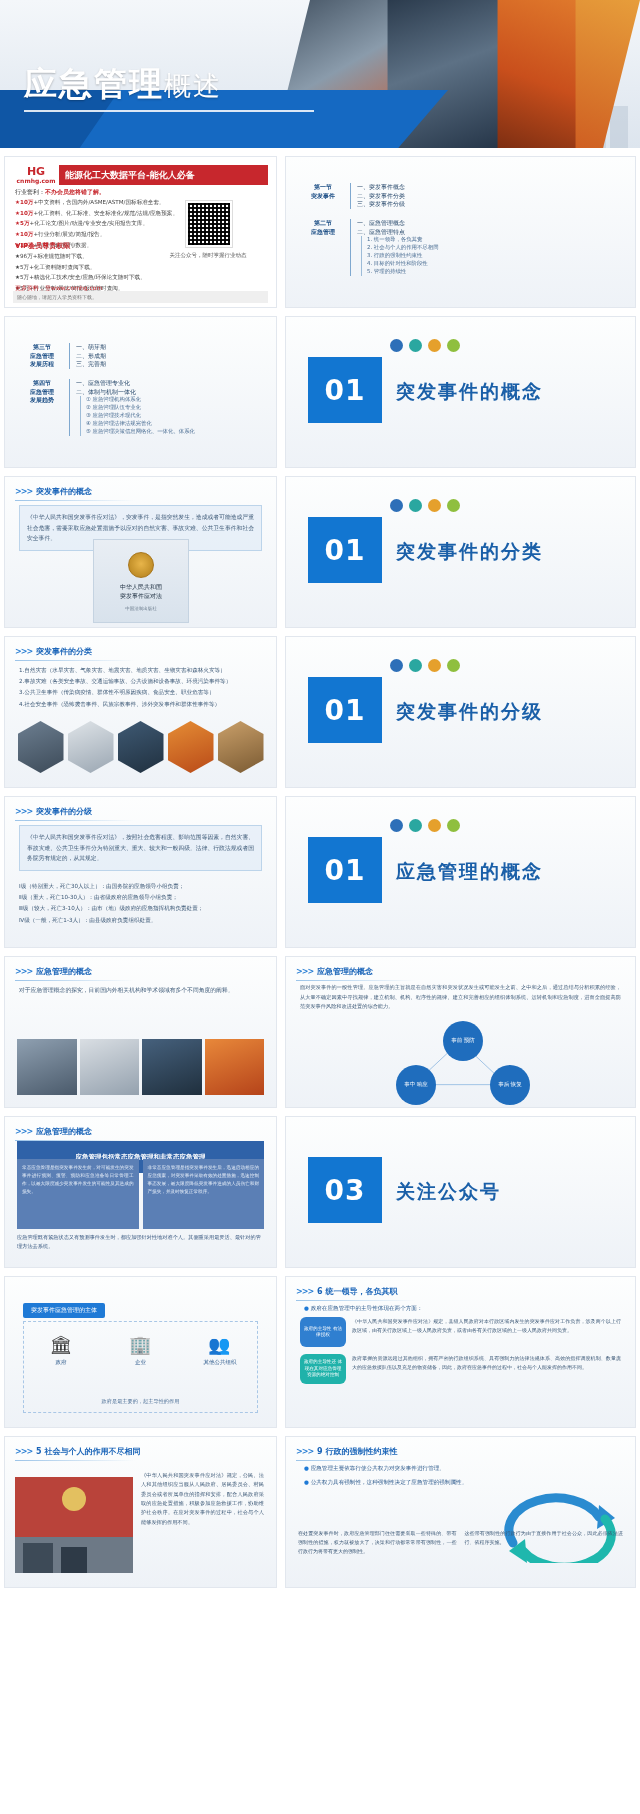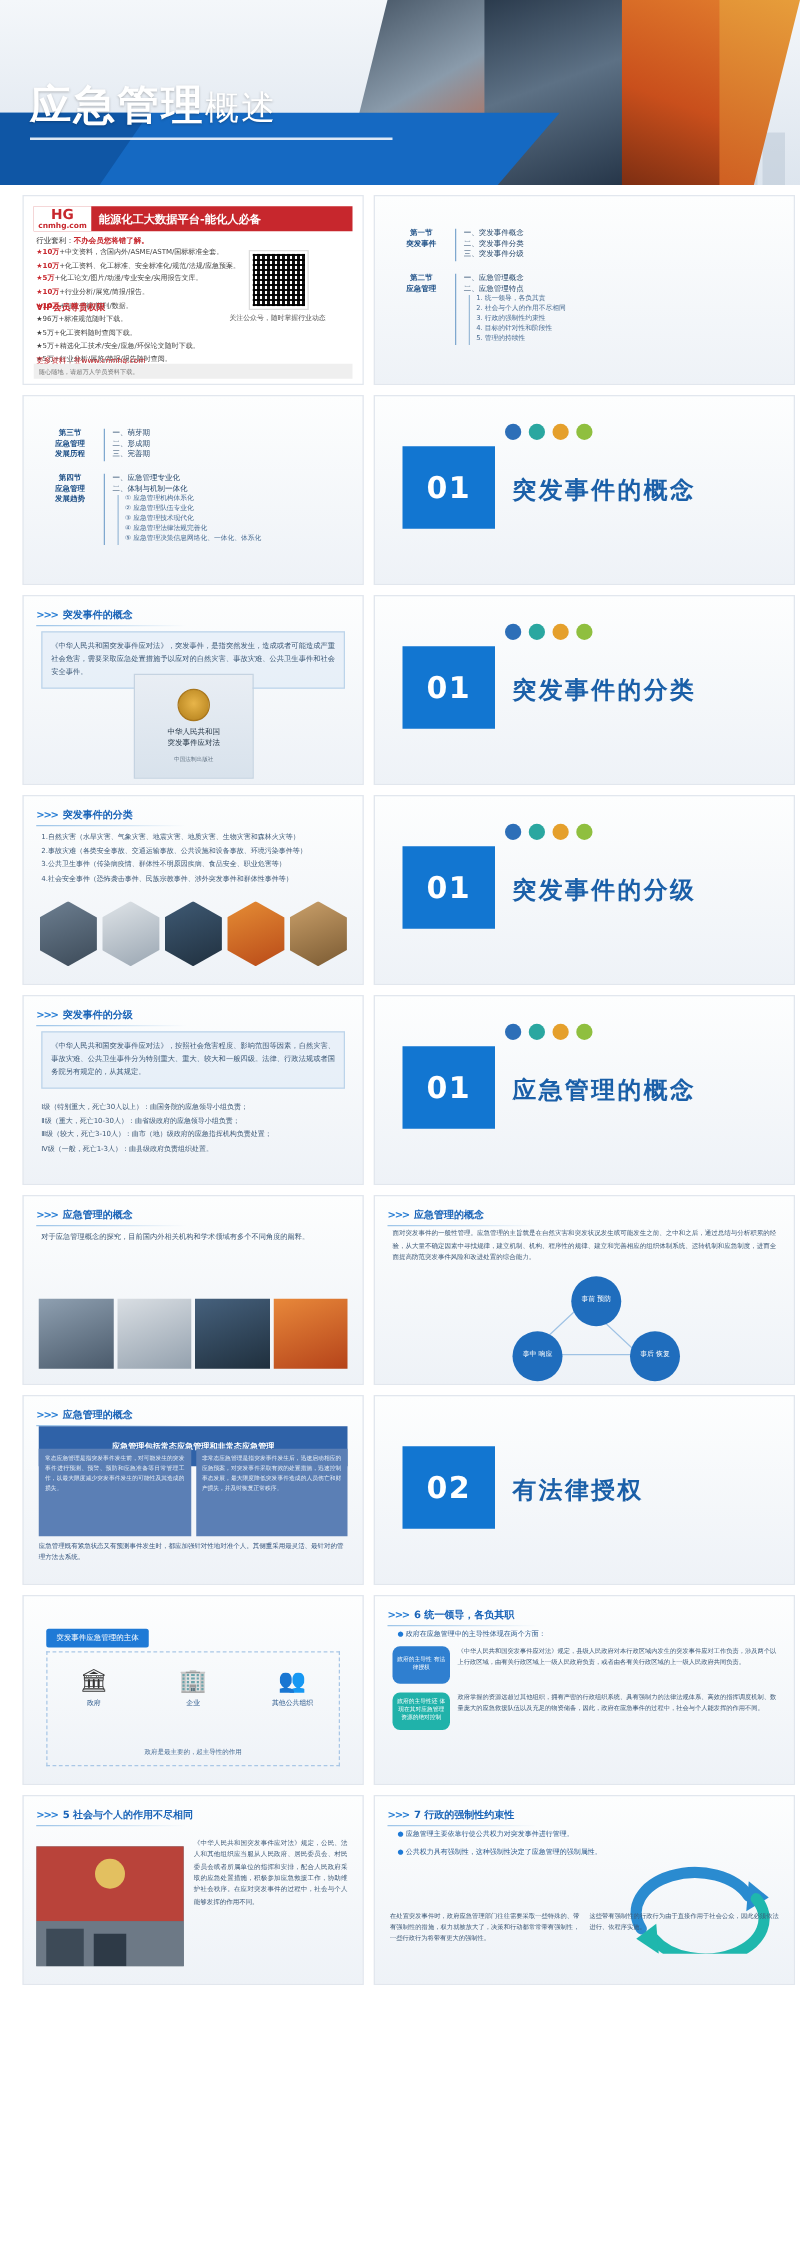--- a/index.html
+++ b/index.html
@@ -60,21 +60,20 @@
     position: absolute; left: 24px; top: 110px; width: 290px; height: 2px;
     background: rgba(255,255,255,.85);
   }
 
   
   .grid {
     display: grid;
     grid-template-columns: 273px 1fr;
     gap: 8px 8px;
     padding: 8px 4px 10px 4px;
-    margin-left: 14px;
   }
   .slide {
     position: relative;
     height: 152px;
     background: #f1f4f8;
     border: 1px solid #e2e7ee;
     overflow: hidden;
   }
   .slide.right { height: 152px; }
   .slide .bgmap {
@@ -89,21 +88,21 @@
     font-size: 8px; color: #1a64b8; font-weight: bold;
   }
   .sh .chev { color: #2a7fd4; font-size: 8px; letter-spacing: -1px; }
   .sh .bar { position: absolute; left: 0; top: 14px; width: 120px; height: 1px; background: linear-gradient(to right,#9cc4e8,rgba(255,255,255,0)); }
 
   
   .numslide { background: #eef2f7; }
   .numbox {
     position: absolute; left: 22px; top: 40px; width: 74px; height: 66px;
     background: #1276d1; color: #fff;
-    font-size: 24px; font-weight: bold;
+    font-size: 28px; font-weight: bold;
     display: flex; align-items: center; justify-content: center;
     letter-spacing: 1px;
   }
   .numtitle {
     position: absolute; left: 110px; top: 62px;
     font-size: 19px; font-weight: bold; color: #1a5fa8; letter-spacing: 2px;
   }
   .dotsrow { position: absolute; left: 104px; top: 22px; display: flex; gap: 6px; }
   .dotsrow i {
     width: 13px; height: 13px; border-radius: 50%; display: block;
@@ -610,22 +609,22 @@
       <div class="cmp-title">应急管理包括常态应急管理和非常态应急管理</div>
       <div class="cmp-body">
         <div class="cmp-col">常态应急管理是指突发事件发生前，对可能发生的突发事件进行预测、预警、预防和应急准备等日常管理工作，以最大限度减少突发事件发生的可能性及其造成的损失。</div>
         <div class="cmp-col">非常态应急管理是指突发事件发生后，迅速启动相应的应急预案，对突发事件采取有效的处置措施，迅速控制事态发展，最大限度降低突发事件造成的人员伤亡和财产损失，并及时恢复正常秩序。</div>
       </div>
       <div class="cmp-note">应急管理既有紧急状态又有预测事件发生时，都应加强针对性地对准个人。其侧重采用最灵活、最针对的管理方法去系统。</div>
     </div>
 
     <div class="slide right numslide">
       <div class="bgmap"></div>
-      <div class="numbox">02</div>
-      <div class="numtitle">有法律授权</div>
+      <div class="numbox">03</div>
+      <div class="numtitle">关注公众号</div>
     </div>
 
     <div class="slide">
       <div class="bgmap"></div>
       <div class="subject-head">突发事件应急管理的主体</div>
       <div class="subject-box"></div>
       <div class="subj-items">
         <div class="it">
           <div class="ic">
               <span>🏛</span>
@@ -689,21 +688,21 @@
           <rect x="46" y="70" width="26" height="26" fill="#2e3a47"></rect>
         </svg>
       </div>
       <div class="side-text">《中华人民共和国突发事件应对法》规定，公民、法人和其他组织应当服从人民政府、居民委员会、村民委员会或者所属单位的指挥和安排，配合人民政府采取的应急处置措施，积极参加应急救援工作，协助维护社会秩序。在应对突发事件的过程中，社会与个人能够发挥的作用不同。</div>
     </div>
 
     <div class="slide right">
       <div class="bgmap"></div>
       <div class="sh">
         <span class="chev">&gt;&gt;&gt;</span>
-        <span>7 行政的强制性约束性</span>
+        <span>9 行政的强制性约束性</span>
         <span class="bar"></span>
       </div>
       <div class="bullet-line" style="position:absolute;left:16px;top:26px">
         <span class="dot">●</span>
         <span>应急管理主要依靠行使公共权力对突发事件进行管理。</span>
       </div>
       <div class="bullet-line" style="position:absolute;left:16px;top:40px">
         <span class="dot">●</span>
         <span>公共权力具有强制性，这种强制性决定了应急管理的强制属性。</span>
       </div>

